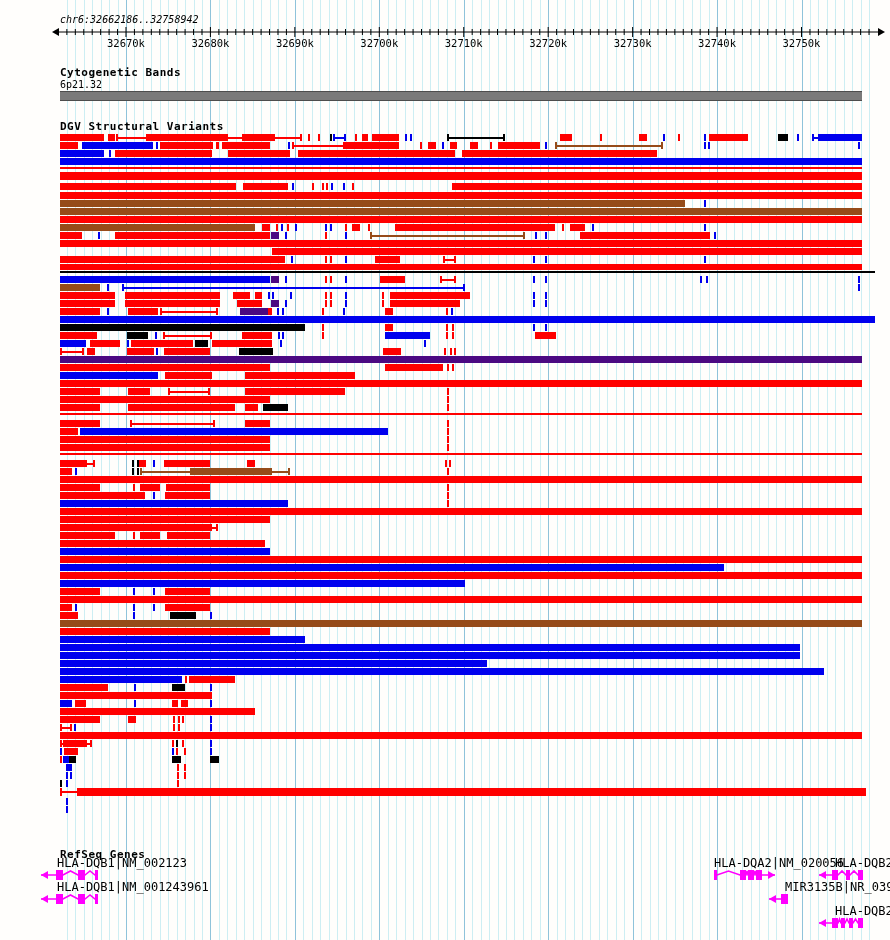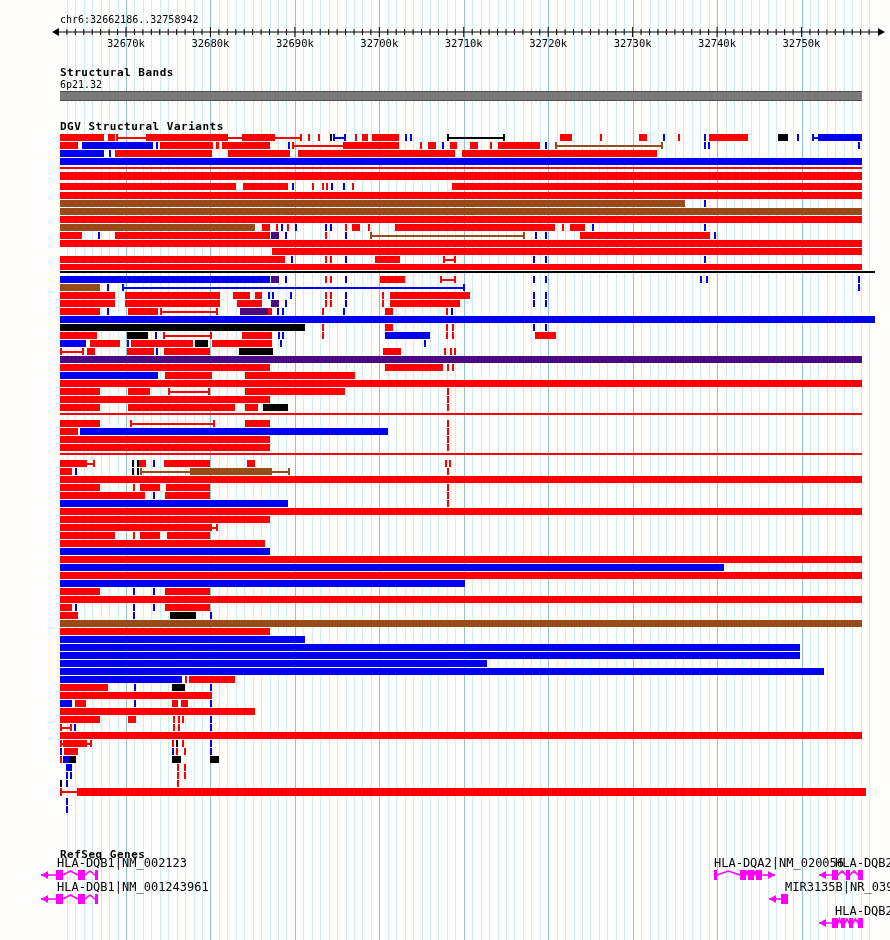--- a/index.html
+++ b/index.html
@@ -115,21 +115,21 @@
       <div class="gl minor" style="left: 809.9px;"></div>
       <div class="gl minor" style="left: 818.4px;"></div>
       <div class="gl minor" style="left: 826.8px;"></div>
       <div class="gl minor" style="left: 835.3px;"></div>
       <div class="gl minor" style="left: 843.7px;"></div>
       <div class="gl minor" style="left: 852.2px;"></div>
       <div class="gl minor" style="left: 860.6px;"></div>
       <div class="gl minor" style="left: 869px;"></div>
     </div>
 
-  <div class="txt small" style="left:60px;top:14px;">chr6:32662186..32758942</div>
+  <div class="txt small" style="left:60px;top:14px;font-style:italic;">chr6:32662186..32758942</div>
 
   <svg id="ruler" width="890" height="60">
       <line x1="58" y1="32" x2="879" y2="32" stroke="#000" stroke-width="1"></line>
       <path d="M52,32 l7,-4 v8 z" fill="#000"></path>
       <path d="M885,32 l-7,-4 v8 z" fill="#000"></path>
       <line x1="66.87335152341974" y1="29" x2="66.87335152341974" y2="35" stroke="#000" stroke-width="1"></line>
       <line x1="75.31727231386168" y1="29" x2="75.31727231386168" y2="35" stroke="#000" stroke-width="1"></line>
       <line x1="83.7611931043036" y1="29" x2="83.7611931043036" y2="35" stroke="#000" stroke-width="1"></line>
       <line x1="92.20511389474555" y1="29" x2="92.20511389474555" y2="35" stroke="#000" stroke-width="1"></line>
       <line x1="100.64903468518747" y1="29" x2="100.64903468518747" y2="35" stroke="#000" stroke-width="1"></line>
@@ -228,21 +228,21 @@
       <text x="210.42000496093266" y="47" text-anchor="middle" font-size="10.5" font-family="DejaVu Sans Mono, Liberation Mono, monospace" fill="#000">32680k</text>
       <text x="294.859212865352" y="47" text-anchor="middle" font-size="10.5" font-family="DejaVu Sans Mono, Liberation Mono, monospace" fill="#000">32690k</text>
       <text x="379.2984207697714" y="47" text-anchor="middle" font-size="10.5" font-family="DejaVu Sans Mono, Liberation Mono, monospace" fill="#000">32700k</text>
       <text x="463.7376286741908" y="47" text-anchor="middle" font-size="10.5" font-family="DejaVu Sans Mono, Liberation Mono, monospace" fill="#000">32710k</text>
       <text x="548.1768365786102" y="47" text-anchor="middle" font-size="10.5" font-family="DejaVu Sans Mono, Liberation Mono, monospace" fill="#000">32720k</text>
       <text x="632.6160444830294" y="47" text-anchor="middle" font-size="10.5" font-family="DejaVu Sans Mono, Liberation Mono, monospace" fill="#000">32730k</text>
       <text x="717.0552523874488" y="47" text-anchor="middle" font-size="10.5" font-family="DejaVu Sans Mono, Liberation Mono, monospace" fill="#000">32740k</text>
       <text x="801.4944602918682" y="47" text-anchor="middle" font-size="10.5" font-family="DejaVu Sans Mono, Liberation Mono, monospace" fill="#000">32750k</text>
     </svg>
 
-  <div class="txt hdr" style="left:60px;top:66px;">Structural Bands</div>
+  <div class="txt hdr" style="left:60px;top:66px;">Cytogenetic Bands</div>
   <div class="txt small" style="left:60px;top:79px;">6p21.32</div>
   <div id="cytoband" class="band" style="left: 60px; top: 91px; width: 802px; height: 8px;"></div>
 
   <div class="txt hdr" style="left:60px;top:120px;">DGV Structural Variants</div>
   <div id="rows">
       <div class="row" style="top: 134px; height: 7px;">
         <div class="seg" style="left: 60px; top: 0px; width: 44px; height: 7px; background: rgb(255, 0, 0);"></div>
         <div class="seg" style="left: 108px; top: 0px; width: 7px; height: 7px; background: rgb(255, 0, 0);"></div>
         <div class="seg" style="left: 116px; top: 3px; width: 32px; height: 2px; background: rgb(255, 0, 0);">
           <div class="seg" style="top: -3px; width: 2px; height: 7px; background: rgb(255, 0, 0); left: 0px;"></div>

